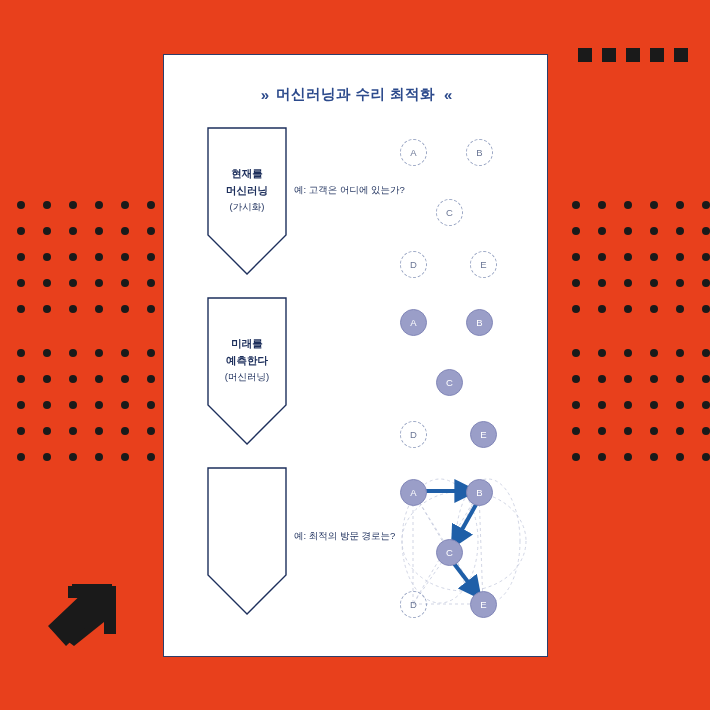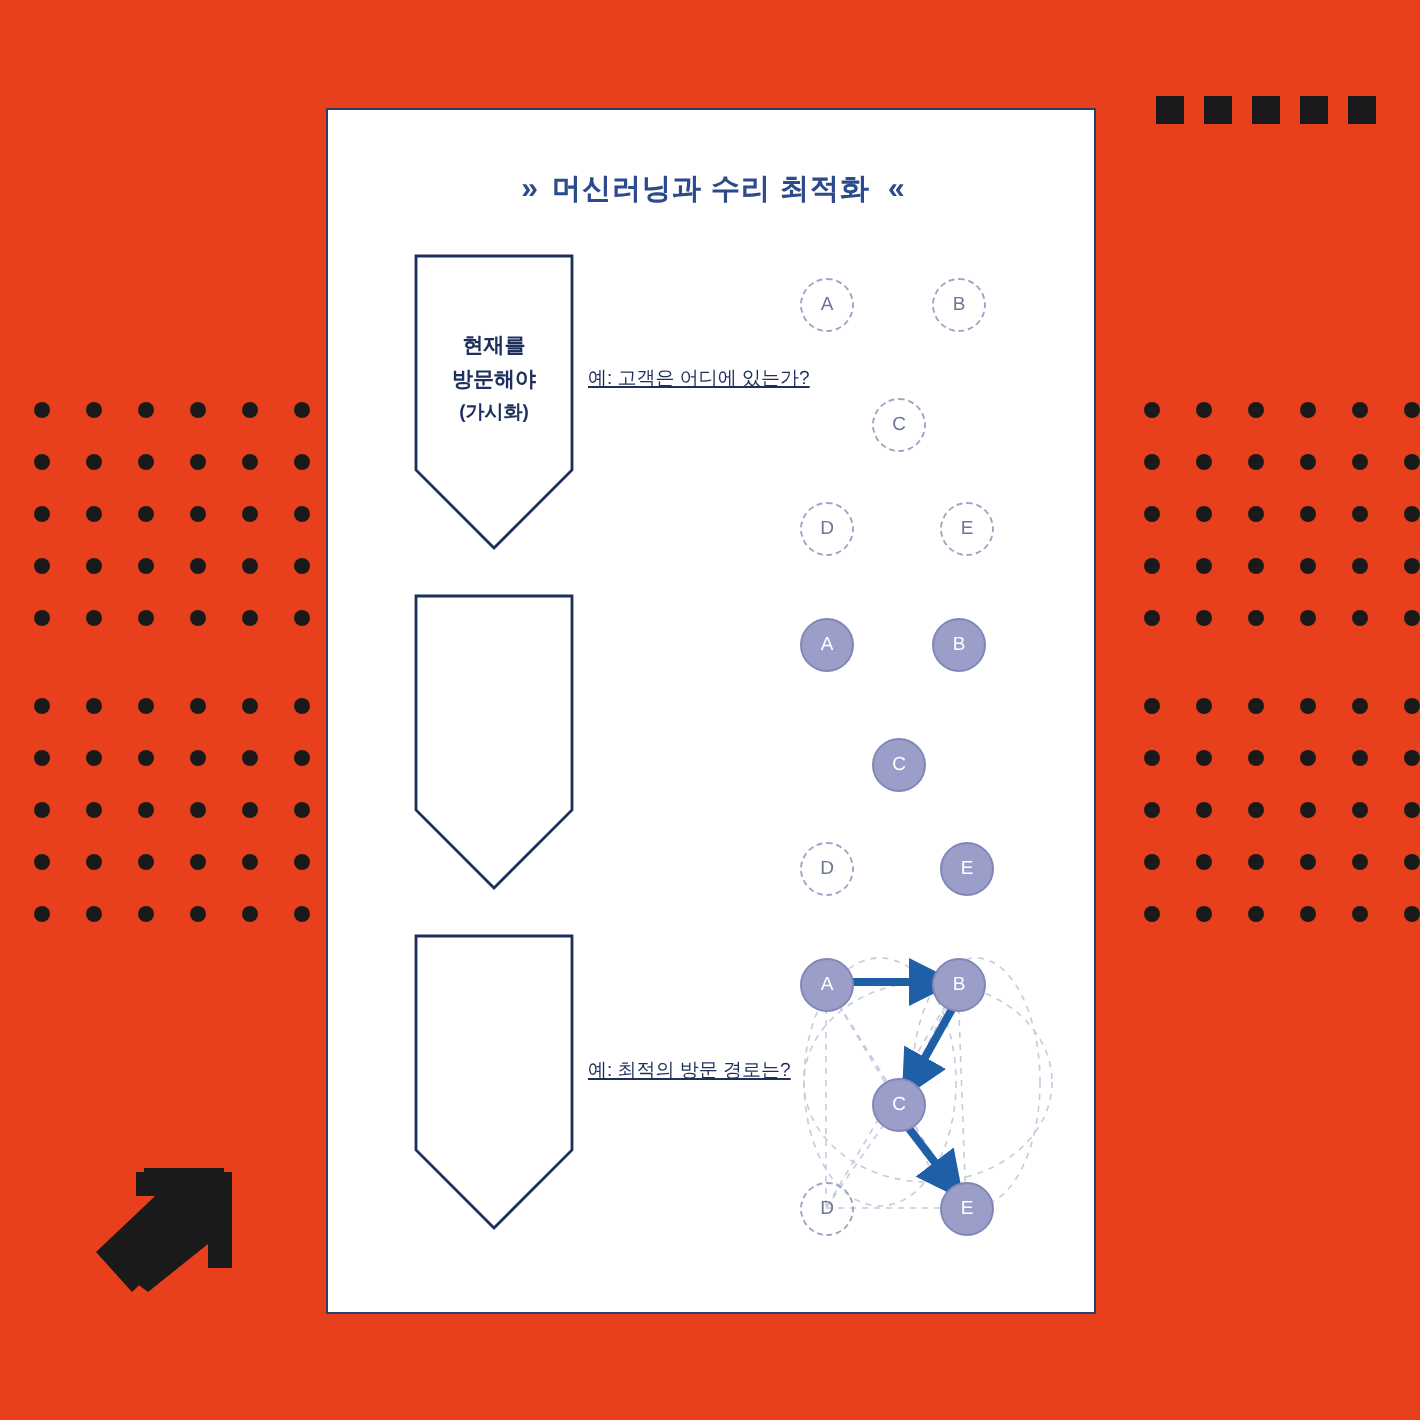--- a/index.html
+++ b/index.html
@@ -126,34 +126,33 @@
     align-items: center;
     justify-content: center;
     gap: 4px;
     color: #1d2f5c;
     font-size: 10.5px;
     font-weight: bold;
     line-height: 1.25;
     text-align: center;
   }
   .pennant-text .sub {
-    font-weight: bold;
+    font-weight: normal;
     font-size: 9.5px;
     text-align: center;
   }
 
   .question {
     position: absolute;
     left: 130px;
     top: 62px;
     width: 120px;
     color: #1d2f5c;
     font-size: 9.5px;
     line-height: 1.45;
-    text-decoration: underline;
   }
   #stage-2 .question { top: 68px; }
 
   
   .nodemap {
     position: absolute;
     left: 228px;
     top: 0;
     width: 150px;
     height: 170px;
@@ -589,39 +588,44 @@
   </div>
 
   <div class="stage" id="stage-0">
     <div class="pennant">
       <svg width="80" height="148" viewBox="0 0 80 148">
         <polygon points="1,1 79,1 79,108 40,147 1,108" fill="none" stroke="#1d2f5c" stroke-width="1.4"></polygon>
       </svg>
     </div>
     <div class="pennant-text">
       <span>현재를</span>
-      <span>방문해야</span>
+      <span>머신러닝</span>
       <span class="sub">(가시화)</span>
     </div>
     <div class="question">예: 고객은 어디에 있는가?</div>
 
     <div class="nodemap">
       <div class="node empty" style="left:8px;  top:18px;">A</div>
       <div class="node empty" style="left:74px; top:18px;">B</div>
       <div class="node empty" style="left:44px; top:78px;">C</div>
       <div class="node empty" style="left:8px;  top:130px;">D</div>
       <div class="node empty" style="left:78px; top:130px;">E</div>
     </div>
   </div>
 
   <div class="stage" id="stage-1">
     <div class="pennant">
       <svg width="80" height="148" viewBox="0 0 80 148">
         <polygon points="1,1 79,1 79,108 40,147 1,108" fill="none" stroke="#1d2f5c" stroke-width="1.4"></polygon>
       </svg>
+    </div>
+    <div class="pennant-text">
+      <span>미래를</span>
+      <span>예측한다</span>
+      <span class="sub">(머신러닝)</span>
     </div>
 
     <div class="nodemap">
       <div class="node filled" style="left:8px;  top:18px;">A</div>
       <div class="node filled" style="left:74px; top:18px;">B</div>
       <div class="node filled" style="left:44px; top:78px;">C</div>
       <div class="node empty" style="left:8px;  top:130px;">D</div>
       <div class="node filled" style="left:78px; top:130px;">E</div>
     </div>
   </div>

